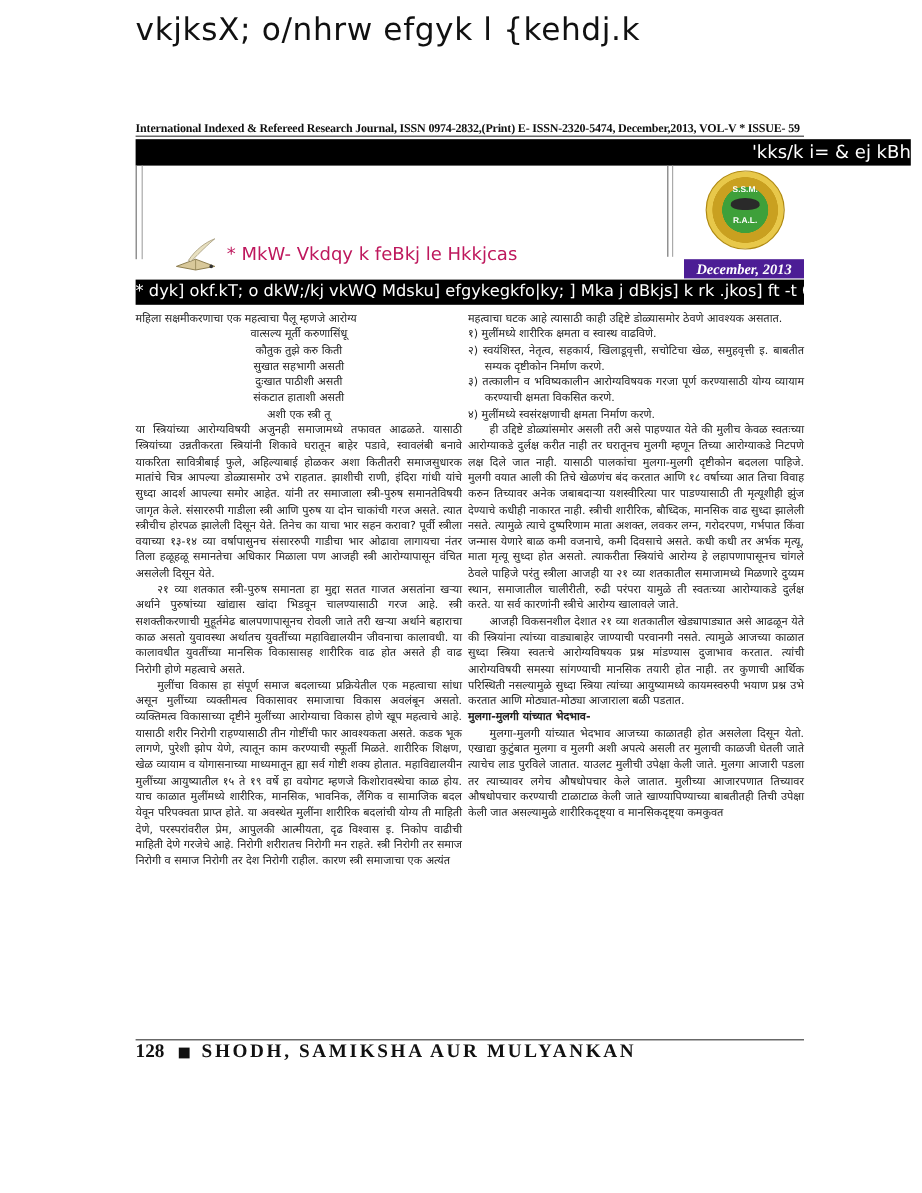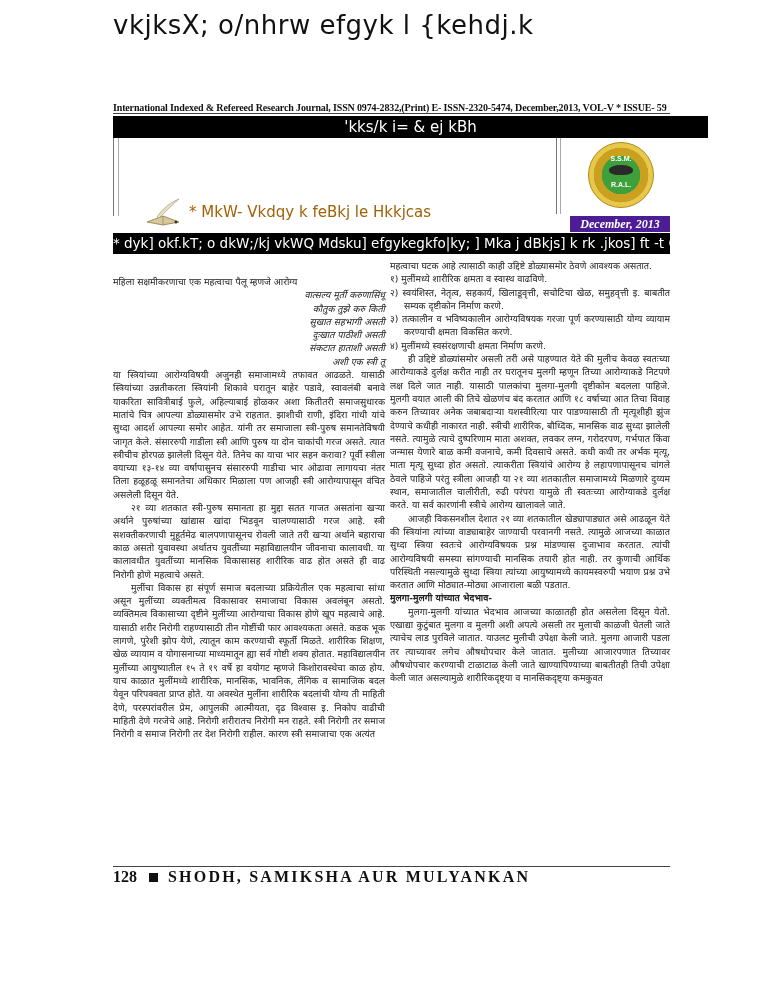--- a/index.html
+++ b/index.html
@@ -1,45 +1,45 @@
 <!DOCTYPE html>
 <html><head>
 <meta charset="utf-8">
 <style>
   html, body { margin:0; padding:0; background:#ffffff; }
   body { width:768px; height:994px; position:relative; overflow:hidden; font-family:"DejaVu Serif", serif; color:#1a1a1a; }
   .page { position:absolute; left:113px; top:0; width:557px; height:994px; }
 
   .journal-line { position:absolute; left:0; top:102px; width:557px; font-family:"Liberation Serif", serif; font-weight:bold; font-size:10px; letter-spacing:-0.15px; white-space:nowrap; color:#111; }
   .rule-top { position:absolute; left:0; top:113px; width:557px; height:1px; background:#444; }
-  .category-bar { position:absolute; left:0; top:116px; width:595px; height:22px; background:#000; color:#fff; text-align:center; font-family:"DejaVu Sans", sans-serif; font-size:15px; line-height:22px; }
+  .category-bar { position:absolute; left:0; top:116px; width:646px; height:22px; background:#000; color:#fff; text-align:right; font-family:"DejaVu Sans", sans-serif; font-size:15px; line-height:22px; }
 
   .title-box { position:absolute; left:0; top:138px; width:440px; height:78px; border-left:1px solid #777; }
   .title-box .inner-line { position:absolute; left:4px; top:0; width:1px; height:78px; background:#aaa; }
   .title-text { position:absolute; left:0; top:10px; width:560px; font-family:"DejaVu Sans", sans-serif; font-size:26px; color:#111; letter-spacing:0.5px; }
   .author-row { position:absolute; left:30px; top:198px; display:flex; align-items:center; }
   .pen-icon { width:40px; height:28px; position:relative; margin-right:6px; }
-  .author-text { font-family:"DejaVu Sans", sans-serif; font-size:15px; color:#a16207; }
+  .author-text { font-family:"DejaVu Sans", sans-serif; font-size:15px; color:#be185d; }
 
   .logo-frame { position:absolute; left:443px; top:138px; width:114px; height:76px; border-left:1px solid #777; }
   .logo-frame .inner-line { position:absolute; left:3px; top:0; width:1px; height:76px; background:#aaa; }
   .logo { position:absolute; left:475px; top:142px; width:64px; height:64px; border-radius:50%; background:radial-gradient(circle at 50% 50%, #3ea03a 0 42%, #c9a020 43% 60%, #e8c84a 61% 100%); border:1px solid #b08a10; }
   .logo .ssm { position:absolute; top:12px; left:0; width:64px; text-align:center; font-family:"Liberation Sans", sans-serif; font-size:7px; font-weight:bold; color:#fff; }
   .logo .ral { position:absolute; top:38px; left:0; width:64px; text-align:center; font-family:"Liberation Sans", sans-serif; font-size:7px; font-weight:bold; color:#fff; }
   .logo .bird { position:absolute; top:22px; left:20px; width:24px; height:10px; background:#2a2a2a; border-radius:50% 50% 40% 40%; }
   .date-box { position:absolute; left:457px; top:216px; width:100px; height:16px; background:#4c1d95; color:#fff; font-family:"Liberation Serif", serif; font-style:italic; font-weight:bold; font-size:12px; line-height:16px; text-align:center; }
 
   .author-bar { position:absolute; left:0; top:233px; width:557px; height:21px; background:#000; color:#fff; text-align:center; font-family:"DejaVu Sans", sans-serif; font-size:13.5px; line-height:21px; white-space:nowrap; overflow:hidden; }
 
   .col { position:absolute; top:259px; font-family:"DejaVu Sans", sans-serif; font-size:9.2px; line-height:13.3px; text-align:justify; color:#222; }
-  .col-left { left:0; width:272px;margin-top:16px; }
+  .col-left { left:0; width:272px; }
   .col-right { left:277px; width:280px; }
   .col p { margin:0; }
   .col p.indent { text-indent:18px; }
-  .poem { text-align:right; font-style:italic; margin:0; }
+  .poem { text-align:center; margin:0; }
   .list-item { margin:0; padding-left:14px; text-indent:-14px; }
   .subhead { font-weight:bold; margin:0; }
 
   .rule-bottom { position:absolute; left:0; top:866px; width:557px; height:1px; background:#444; }
   .footer { position:absolute; left:0; top:868px; display:flex; align-items:center; white-space:nowrap; }
   .page-number { font-family:"Liberation Serif", serif; font-weight:bold; font-size:16px; color:#111; }
   .square-icon { display:inline-block; width:9px; height:9px; background:#111; margin:0 10px 0 12px; }
   .journal-name { font-family:"Liberation Serif", serif; font-weight:bold; font-size:16px; letter-spacing:2.2px; color:#111; }
 </style>
 </head>

